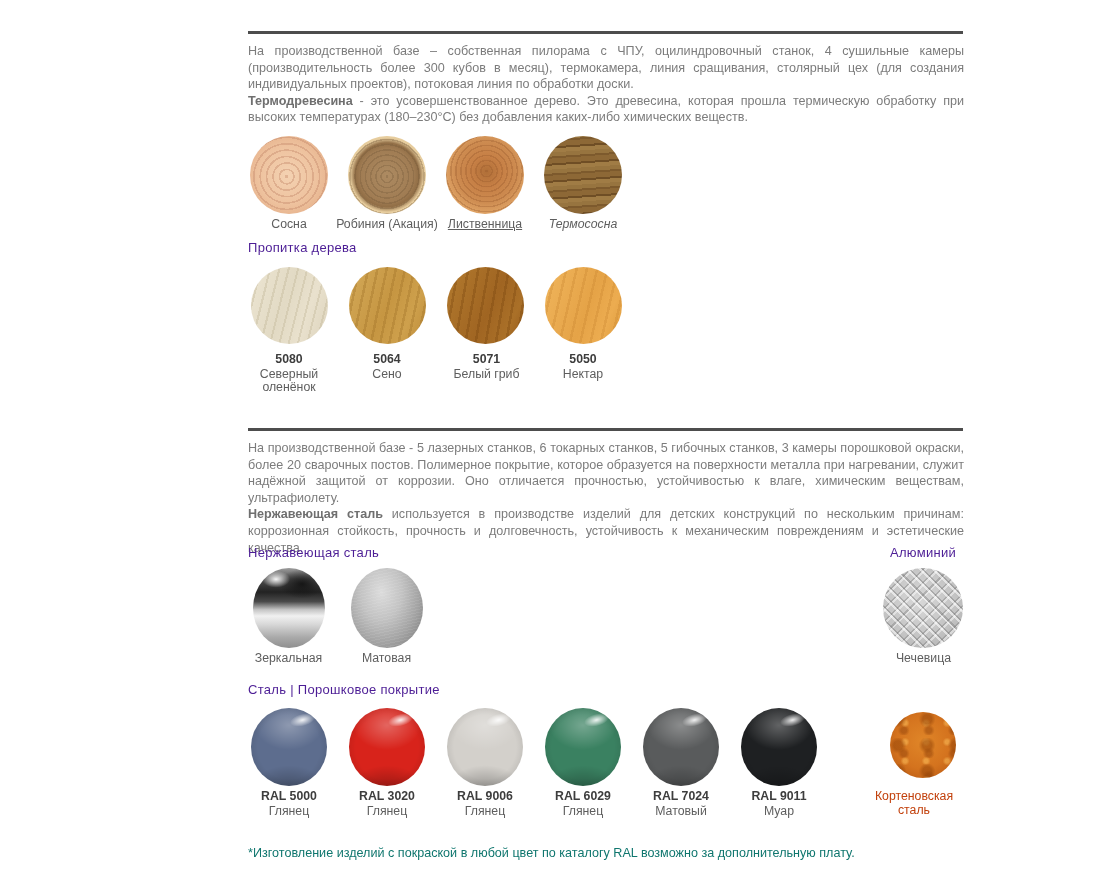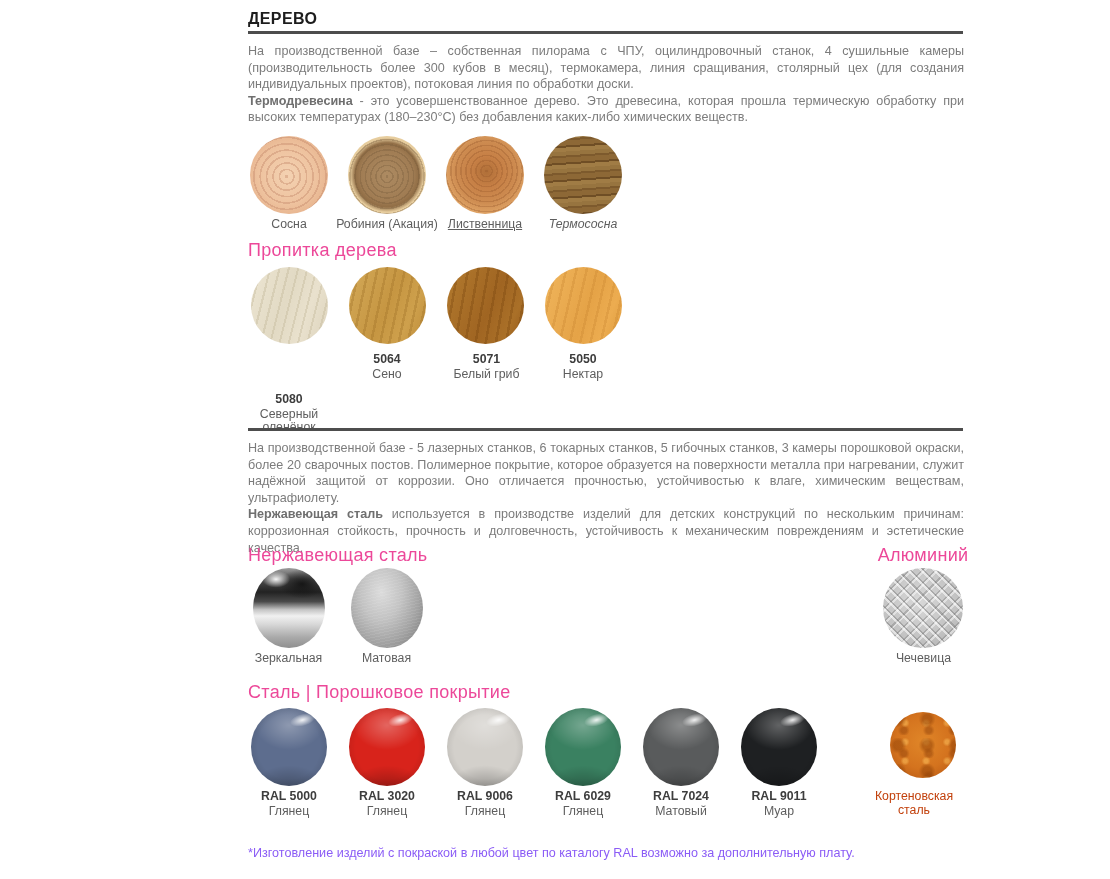--- a/index.html
+++ b/index.html
@@ -5,21 +5,21 @@
   html,body{margin:0;padding:0;background:#fff;}
   #page{position:relative;width:1110px;height:879px;background:#ffffff;overflow:hidden;
         font-family:"Liberation Sans","DejaVu Sans",sans-serif;}
 
   .sec-title{position:absolute;left:248px;width:715px;font-size:16px;font-weight:bold;
              color:#1d1d1d;letter-spacing:.4px;}
   .rule{position:absolute;left:248px;width:715px;height:2.5px;background:#4d4d4d;}
   .para{position:absolute;left:248px;width:716px;font-size:12.6px;line-height:16.6px;
         color:#7c7c7c;text-align:justify;}
   .para b{color:#6f6f6f;font-weight:bold;}
-  .subhead{position:absolute;font-size:18px;color:#ec4899;letter-spacing:.3px;}
+  .subhead{position:absolute;font-size:13px;color:#4c1d95;letter-spacing:.3px;}
 
   .item{position:absolute;width:98px;text-align:center;}
   .circle{margin:0 auto;border-radius:50%;position:relative;overflow:hidden;}
 
   .cap{position:absolute;text-align:center;font-size:12.3px;color:#5e5e5e;line-height:13.5px;}
   .cap .code{font-weight:bold;color:#3d3d3d;display:block;margin-bottom:1px;}
   .nowrap{white-space:nowrap;}
 
   
   .sw-sosna{width:78px;height:78px;
@@ -84,28 +84,27 @@
     border-radius:50%;transform:rotate(-14deg);
     background:radial-gradient(ellipse, rgba(255,255,255,.9) 0%, rgba(255,255,255,0) 72%);}
   .sw-corten{width:66px;height:66px;
     background:
       radial-gradient(circle at 28% 28%, rgba(150,70,8,.55) 0 16%, rgba(0,0,0,0) 30%),
       radial-gradient(circle at 72% 58%, rgba(255,196,96,.50) 0 10%, rgba(0,0,0,0) 24%),
       radial-gradient(circle at 55% 80%, rgba(140,62,8,.45) 0 12%, rgba(0,0,0,0) 26%),
       radial-gradient(circle at 50% 45%, #e08628 0%, #d4731e 55%, #bd5e15 86%, #aa5012 100%);
     background-size:29px 26px, 21px 19px, 25px 23px, 100% 100%;}
 
-  .footnote{position:absolute;left:248px;width:716px;font-size:12.6px;color:#8b5cf6;}
+  .footnote{position:absolute;left:248px;width:716px;font-size:12.6px;color:#0f766e;}
 </style>
 </head>
 <body>
 
 <div id="page">
 
-  <div class="sec-title" style="top:10px;">ДЕРЕВО</div>
   <div class="rule" style="top:31px;"></div>
 
   <div class="para" style="top:43px;"><span>На производственной базе – собственная пилорама с ЧПУ, оцилиндровочный станок, 4 сушильные камеры (производительность более 300 кубов в месяц), термокамера, линия сращивания, столярный цех (для создания индивидуальных проектов), потоковая линия по обработки доски.</span><br>
     <b>Термодревесина</b><span> - это усовершенствованное дерево. Это древесина, которая прошла термическую обработку при высоких температурах (180–230°С) без добавления каких-либо химических веществ.</span>
   </div>
 
   <div class="item" style="left:240px;top:136px;">
     <div class="circle sw-sosna"></div>
   </div>
   <div class="item" style="left:338px;top:136px;">
@@ -131,21 +130,21 @@
   <div class="item" style="left:338px;top:267px;">
     <div class="circle sw-5064"></div>
   </div>
   <div class="item" style="left:436px;top:267px;">
     <div class="circle sw-5071"></div>
   </div>
   <div class="item" style="left:534px;top:267px;">
     <div class="circle sw-5050"></div>
   </div>
 
-  <div class="cap" style="left:244px;top:353px;width:90px;margin-top:40px;">
+  <div class="cap" style="left:244px;top:353px;width:90px;">
     <span class="code">5080</span>
     <span>Северный оленёнок</span>
   </div>
   <div class="cap" style="left:342px;top:353px;width:90px;">
     <span class="code">5064</span>
     <span>Сено</span>
   </div>
   <div class="cap" style="left:434px;top:353px;width:105px;">
     <span class="code">5071</span>
     <span>Белый гриб</span>

